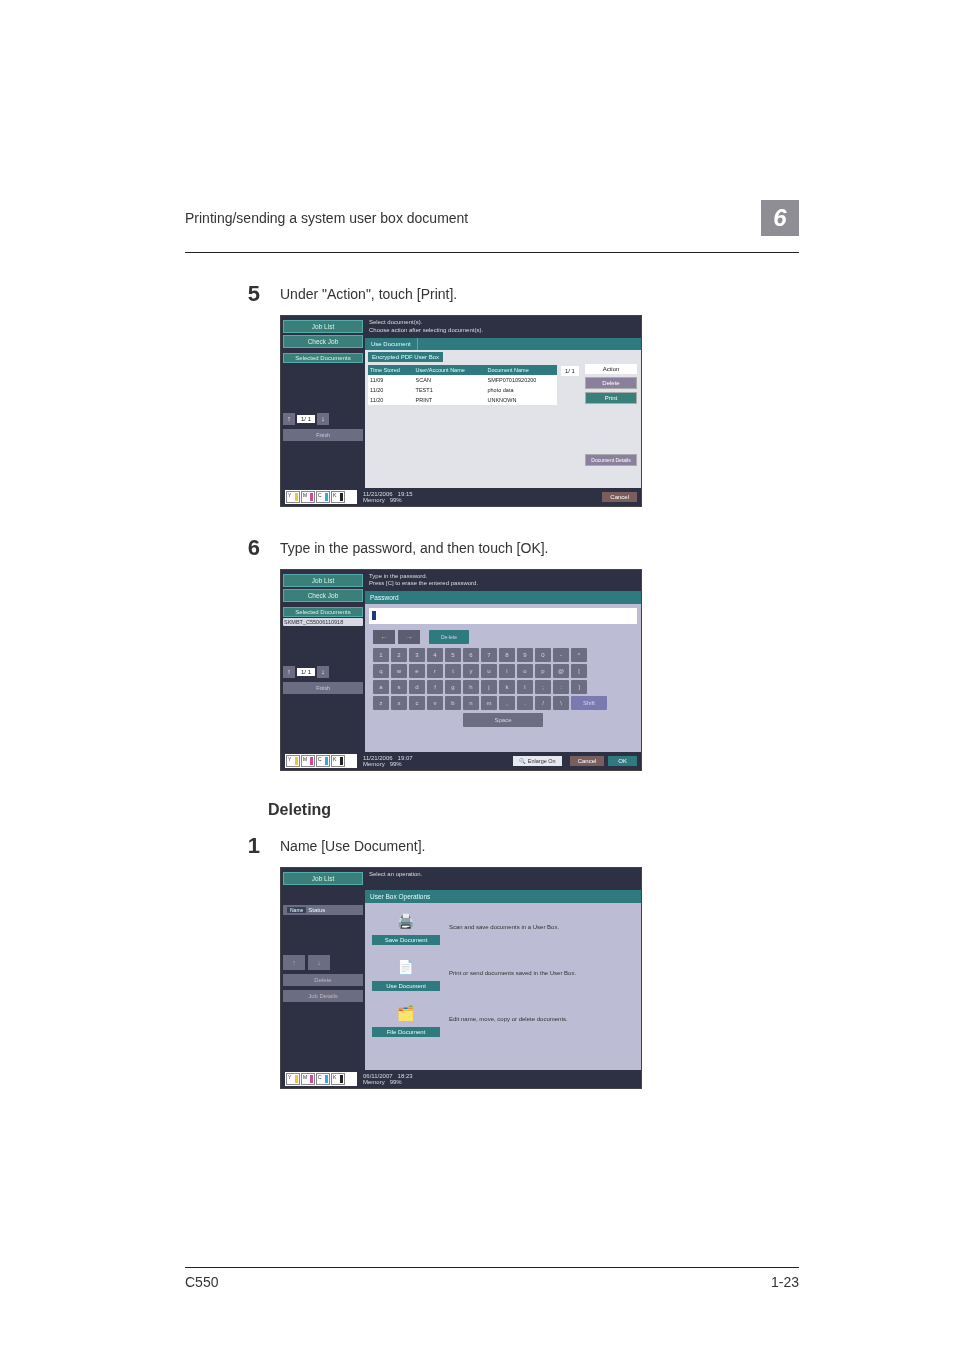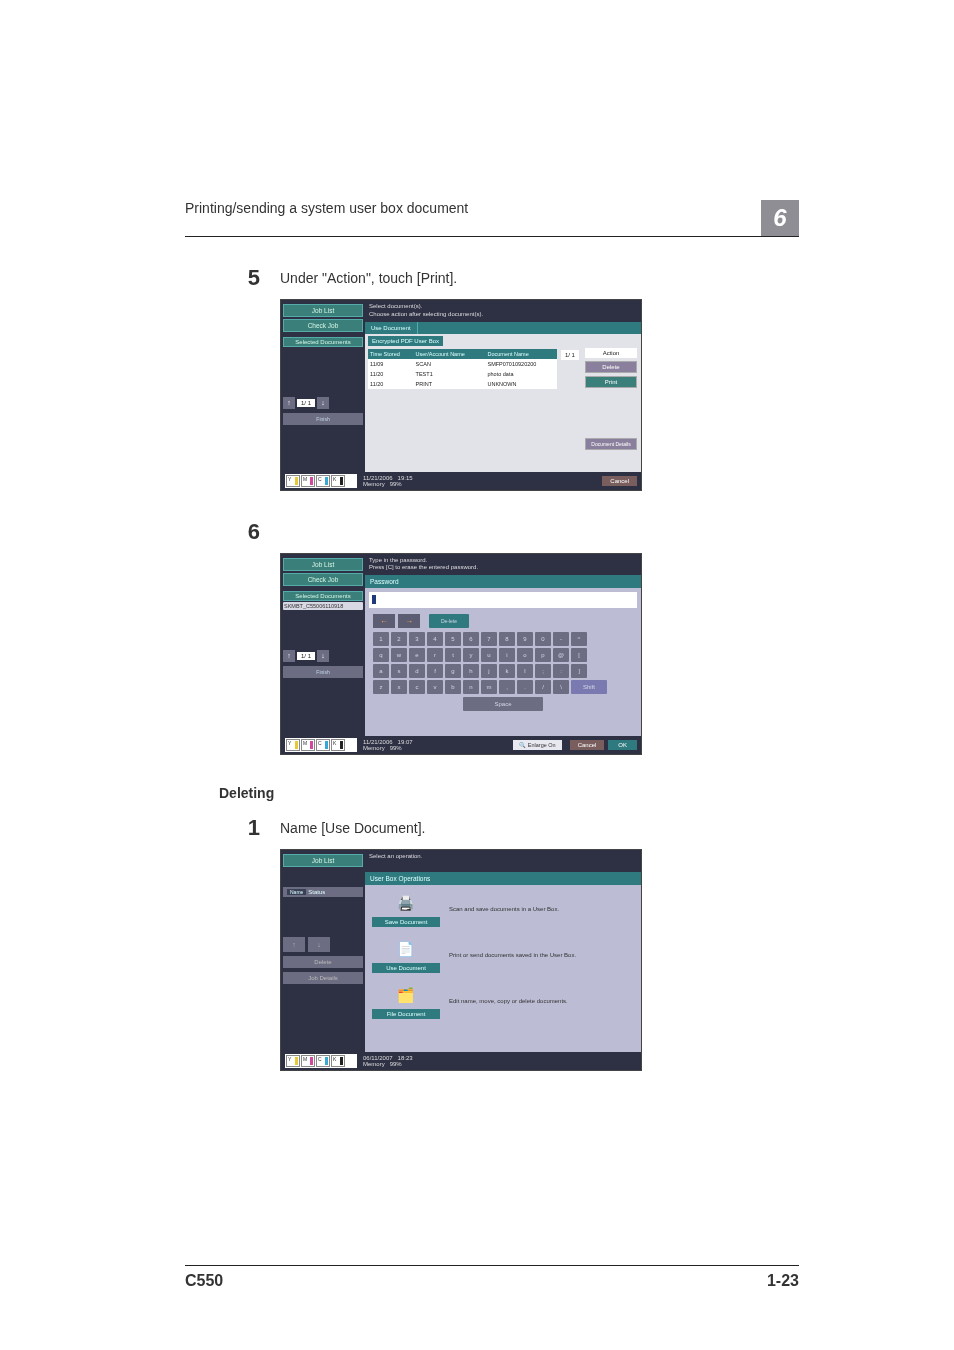--- a/index.html
+++ b/index.html
@@ -12,23 +12,23 @@
   .page {
     box-sizing: border-box;
     width: 954px;
     height: 1350px;
     padding: 200px 155px 60px 185px;
     position: relative;
     color: #333;
   }
   .header-row {
     display: flex;
-    align-items: flex-start;
+    align-items: center;
     border-bottom: 1px solid #222;
-    padding-bottom: 0;
+    padding-bottom: 16px;
     margin-bottom: 30px;
   }
   .header-title {
     font-size: 14px;
     flex: 1;
   }
   .chapter-badge {
     width: 38px;
     height: 36px;
     background: #8e8e94;
@@ -408,34 +408,33 @@
   .del-btn, .det-btn {
     background: #6c6c82;
     color: #bbb;
     font-size: 6px;
     text-align: center;
     padding: 3px 0;
     margin-top: 4px;
   }
   .section-hdr {
     font-weight: bold;
-    font-size: 14px;
-    margin: 10px 0 16px 34px;
+    font-size: 16px;
+    margin: 10px 0 16px 83px;
   }
   .footer {
     position: absolute;
     bottom: 60px;
     left: 185px;
     right: 155px;
     border-top: 1px solid #222;
     padding-top: 6px;
-    font-size: 16px;
+    font-size: 14px;
     display: flex;
     justify-content: space-between;
-    font-weight: bold;
   }
 </style>
 </head>
 <body>
 
 <div class="page">
 
   <div class="header-row">
     <div class="header-title">Printing/sending a system user box document</div>
     <div class="chapter-badge">6</div>
@@ -521,20 +520,21 @@
             <span>99%</span>
           </div>
         </div>
         <div class="cancel-btn">Cancel</div>
       </div>
     </div>
   </div>
 
   <div class="step-row">
     <div class="step-num">6</div>
+    <div class="step-text">Type in the password, and then touch [OK].</div>
   </div>
 
   <div class="screenshot">
     <div class="panel-b">
       <div class="p-top">
         <div class="p-left">
           <div class="pl-btn">Job List</div>
           <div class="pl-btn">Check Job</div>
           <div class="pl-label">Selected Documents</div>
           <div class="pl-sub">SKMBT_C55006110918</div>

